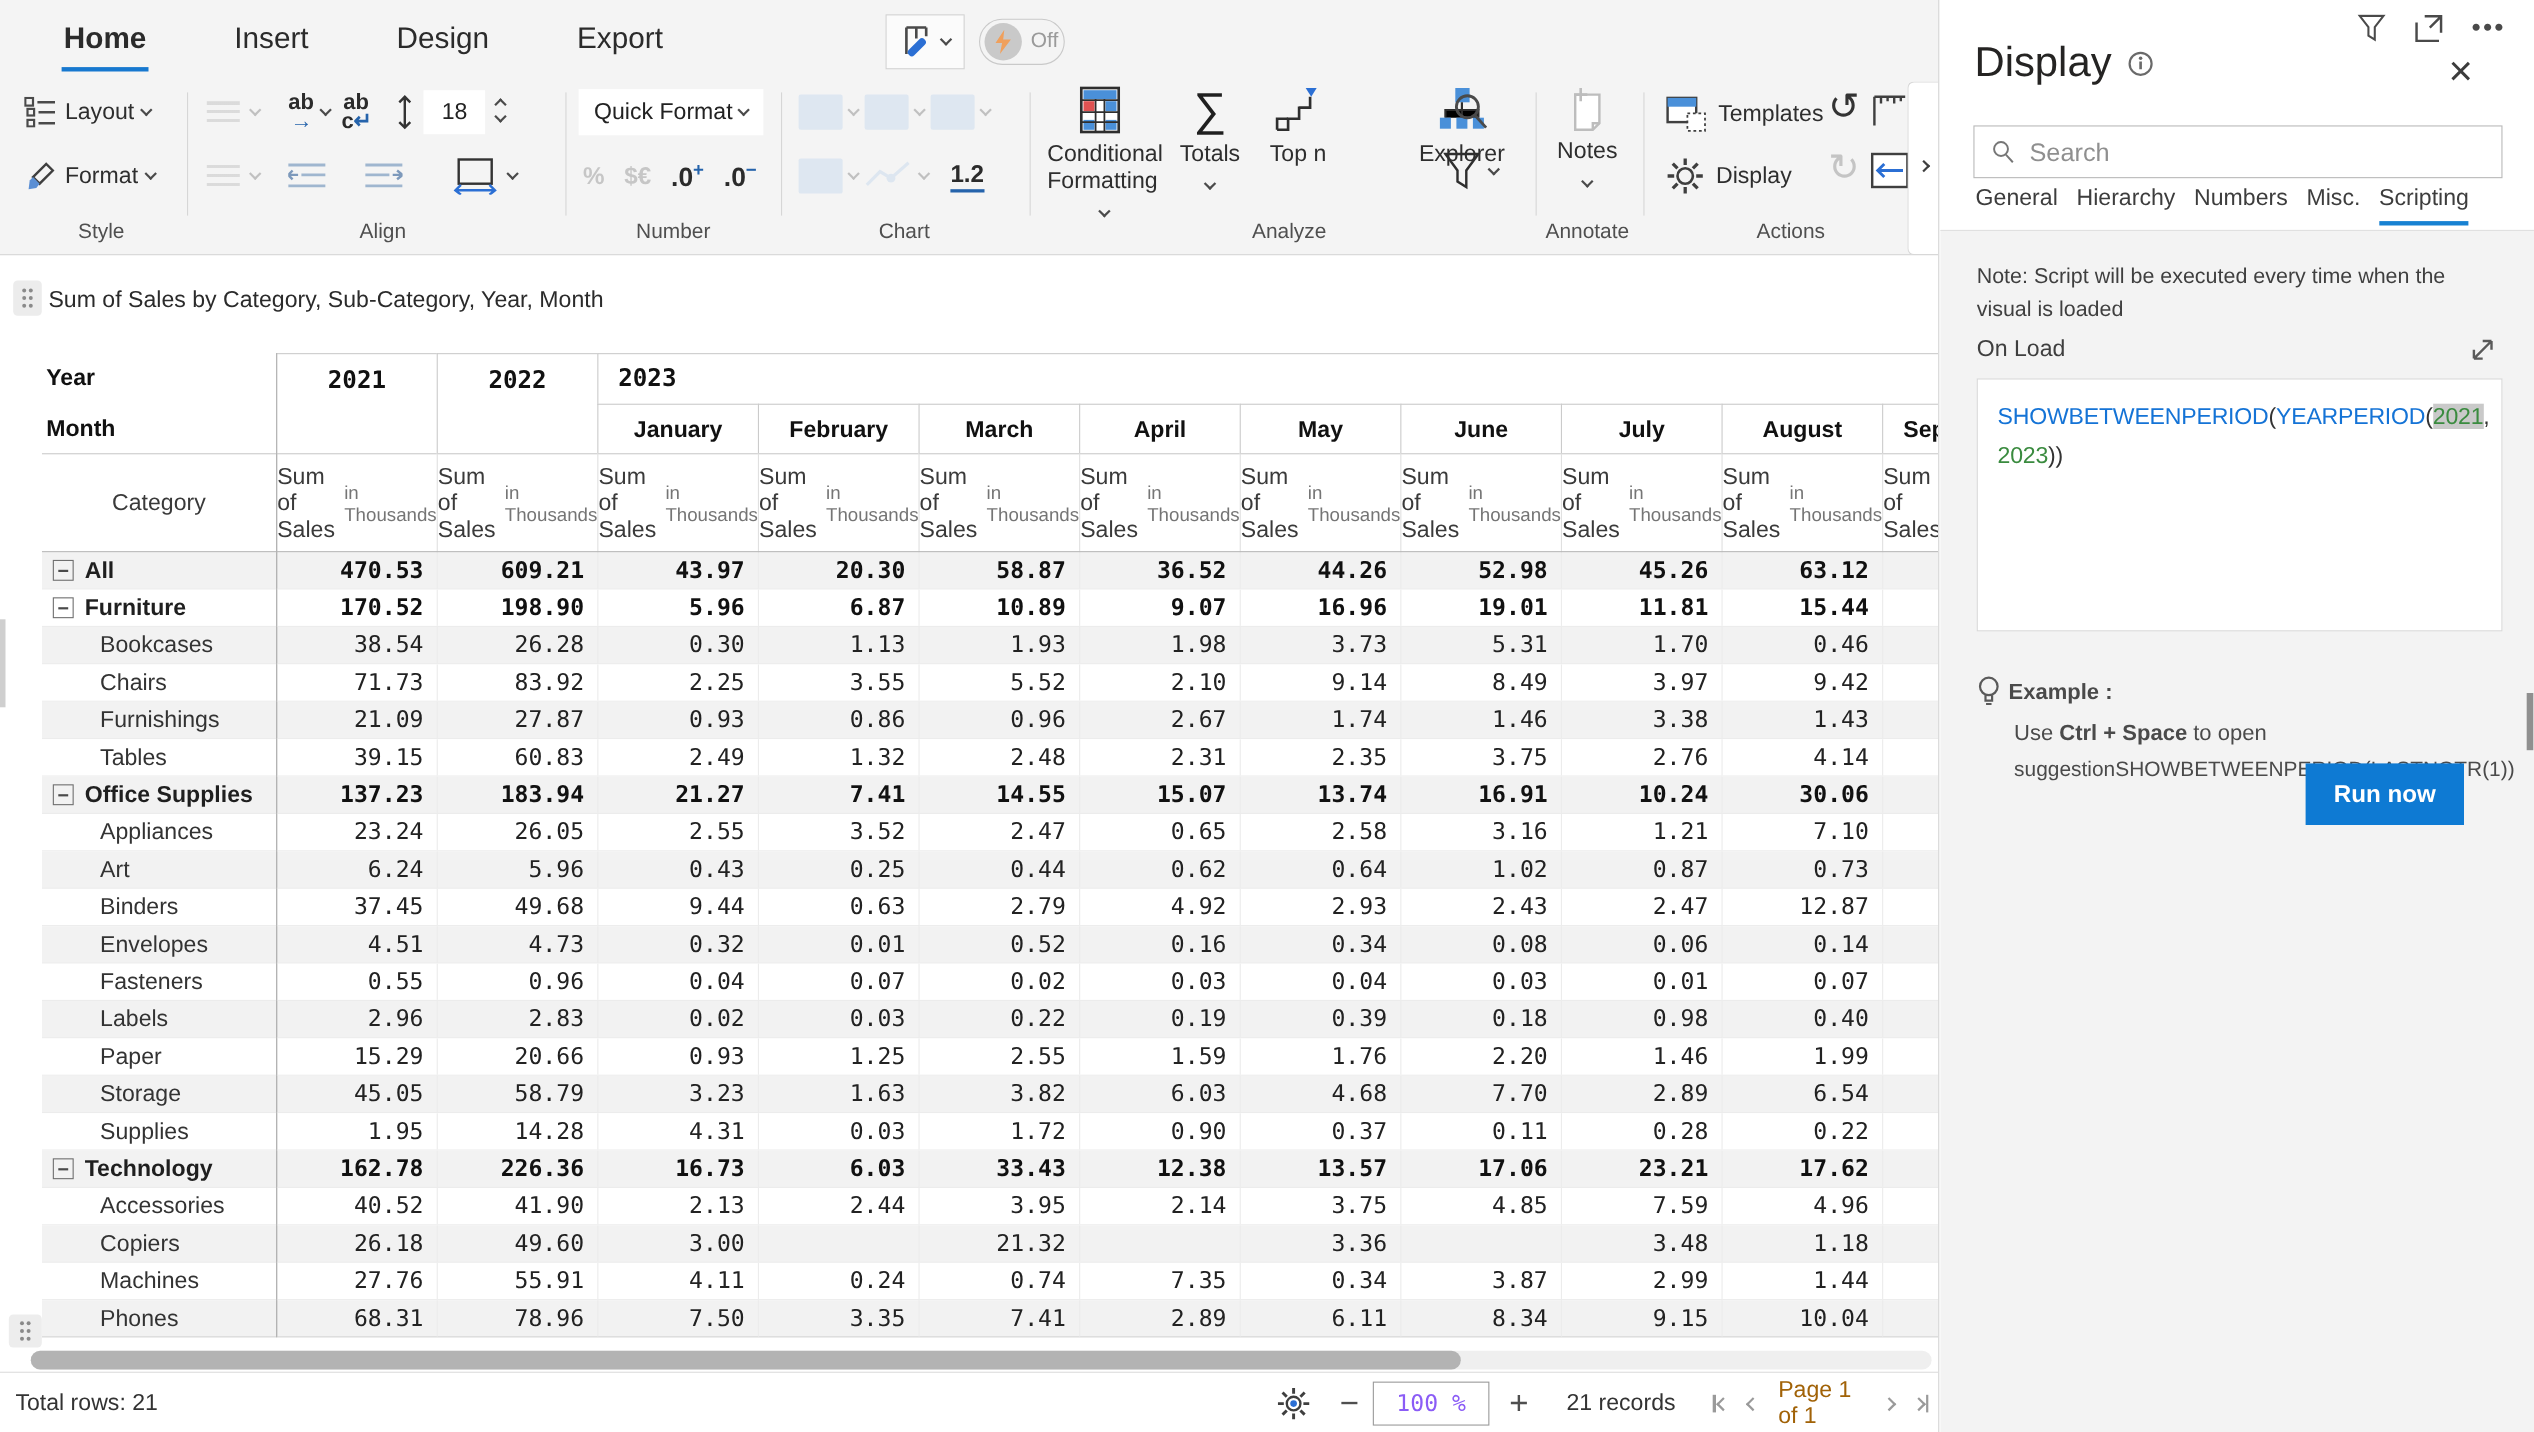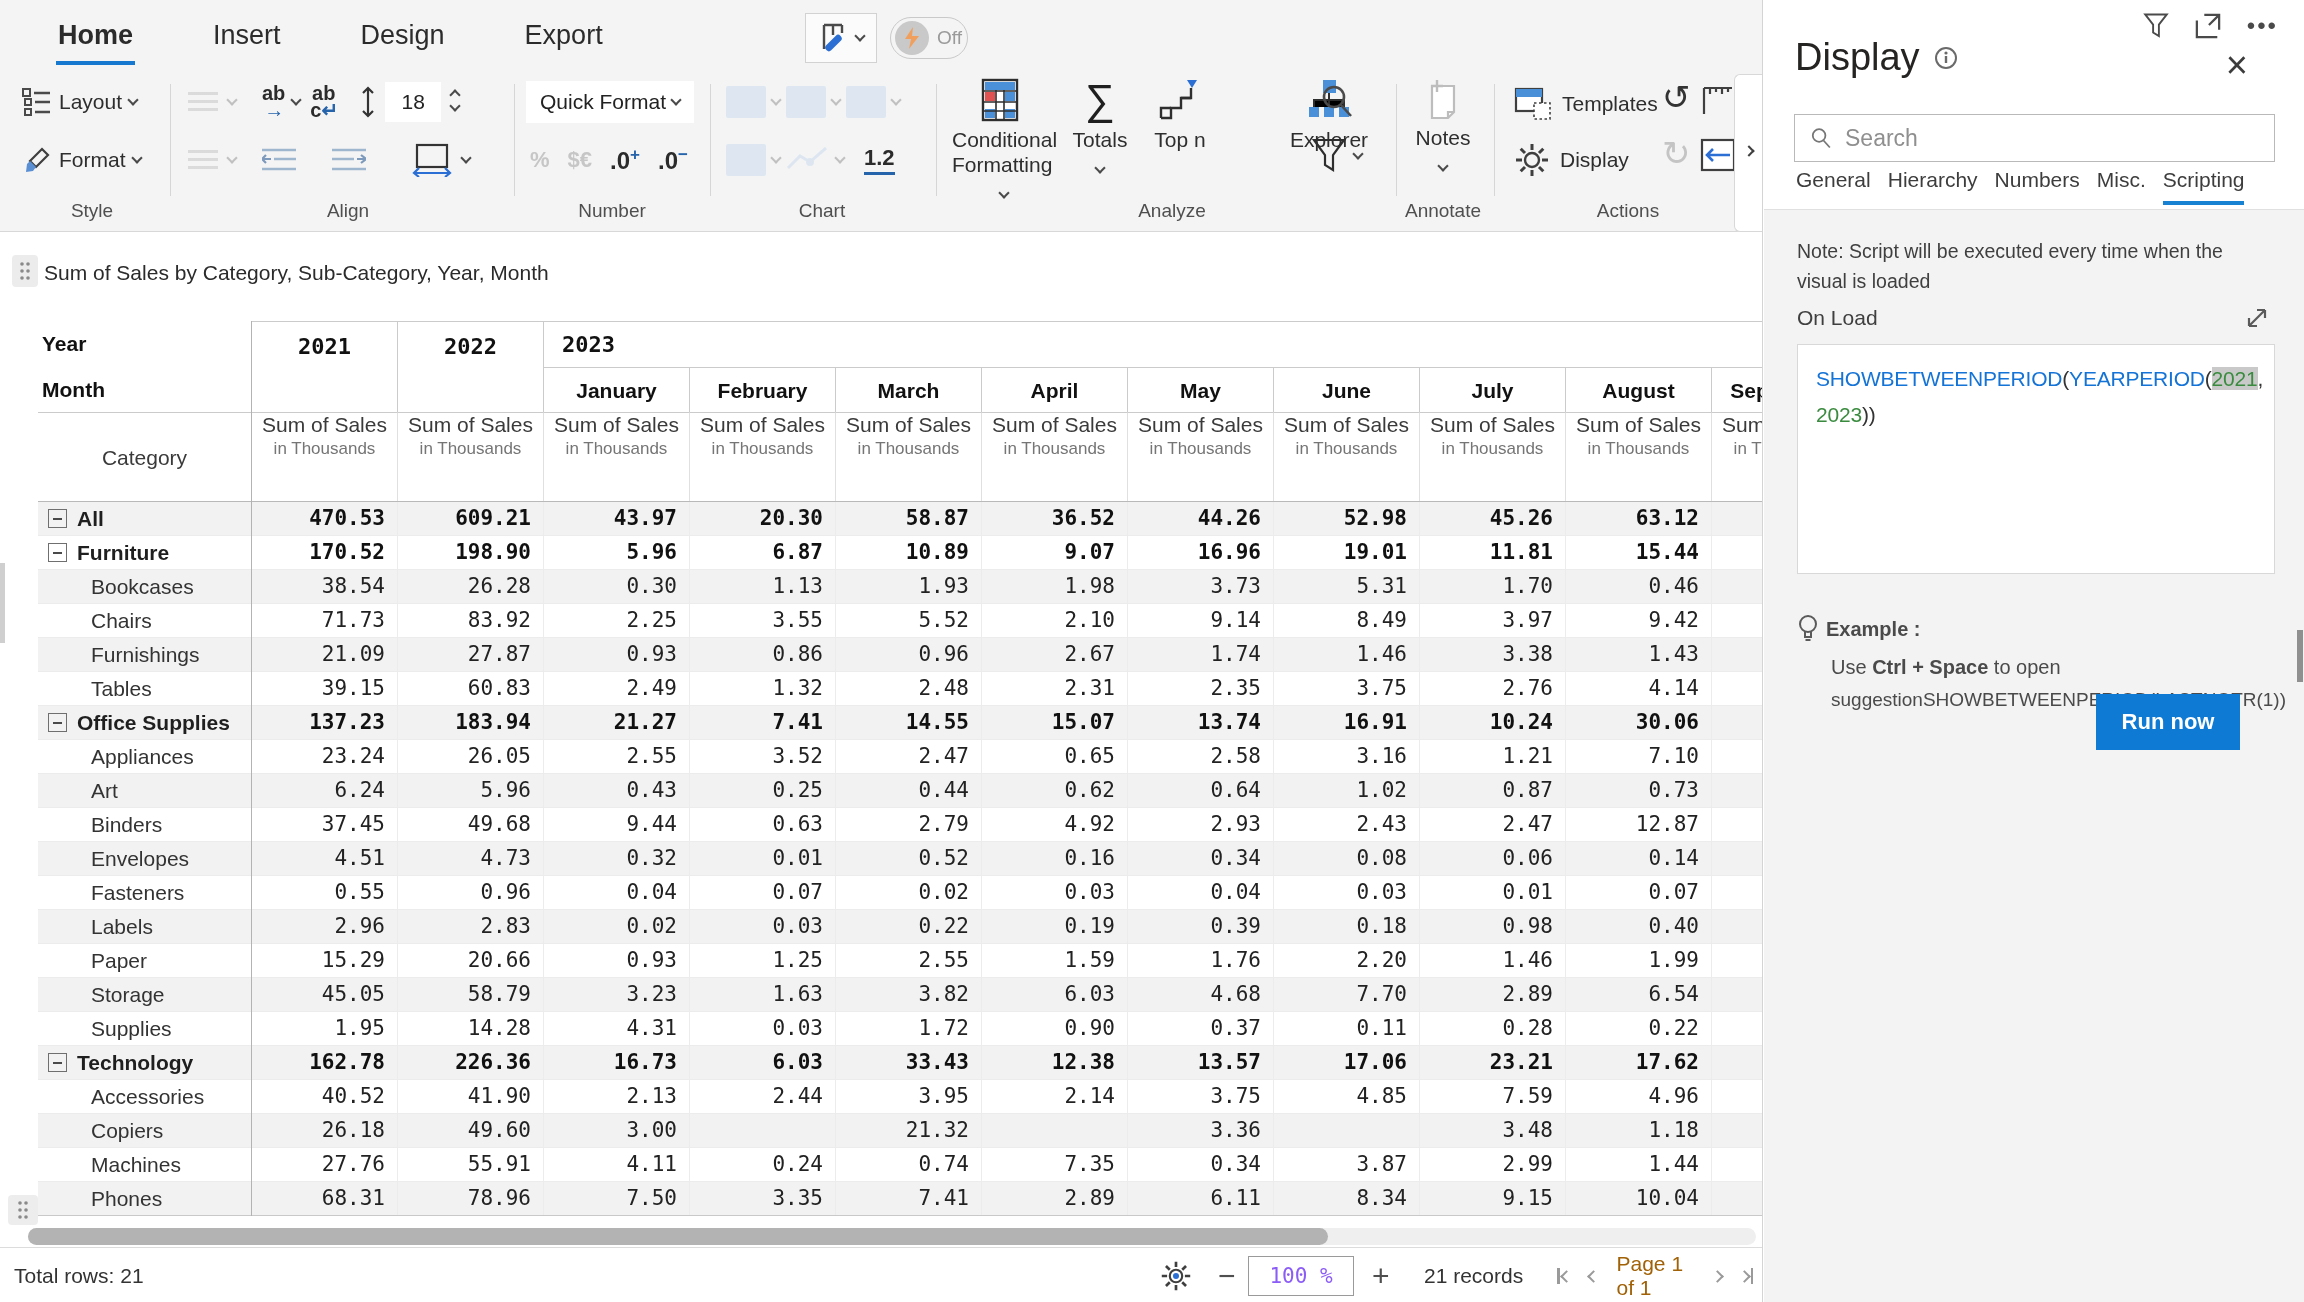--- a/index.html
+++ b/index.html
@@ -74,21 +74,21 @@
               justify-content:center; }
 
   
   #pivot { position:absolute; left:38px; top:88px; width:1724px; height:895px; overflow:hidden; }
   #pivot-inner { position:relative; width:1819px; }
   .hcell { position:absolute; font-size:21px; color:#111; }
   .hb { border-left:1px solid #cbcbcb; border-top:1px solid #cbcbcb; }
   .ylab { font-weight:bold; font-size:22px; }
   .mlab { font-weight:bold; font-size:21px; text-align:center; }
   .subhead { border-left:1px solid #e0e0e0; border-top:1px solid #cbcbcb;
-             display:flex; flex-direction:column; align-items:center; }
+             display:flex; align-items:center; }
   .subhead .m1 { font-size:21px; color:#3a3a3a; }
   .subhead .m2 { font-size:17px; color:#757575; margin-top:2px; }
   .drow { display:flex; height:34px; border-bottom:1px solid #ececec; background:#fff; }
   .drow.stripe { background:#f2f2f2; }
   .drow.last { border-bottom:1px solid #c9c9c9; }
   .catcell { width:213px; display:flex; align-items:center; font-size:21px; color:#333; }
   .catcell.parent { font-weight:bold; color:#1f1f1f; }
   .vcell { width:146px; border-left:1px solid #ececec; text-align:right;
            font-family:"DejaVu Sans Mono", monospace; font-size:21px; color:#222;
            padding-right:12px; line-height:33px; }

